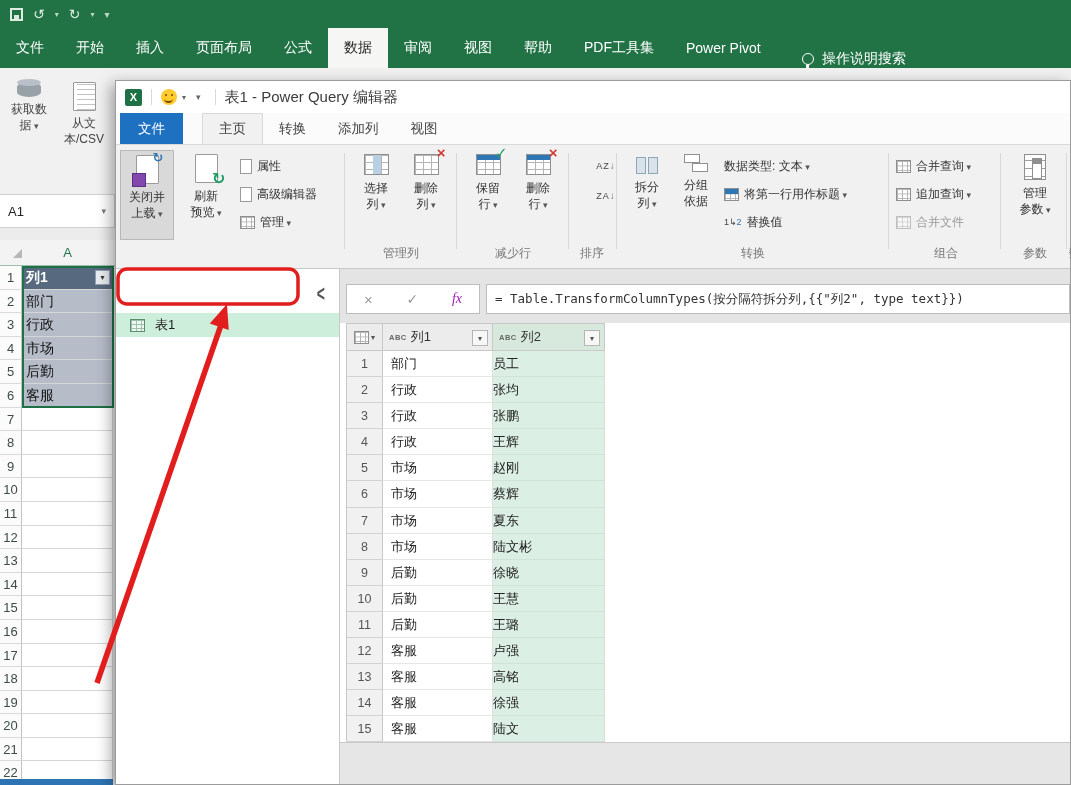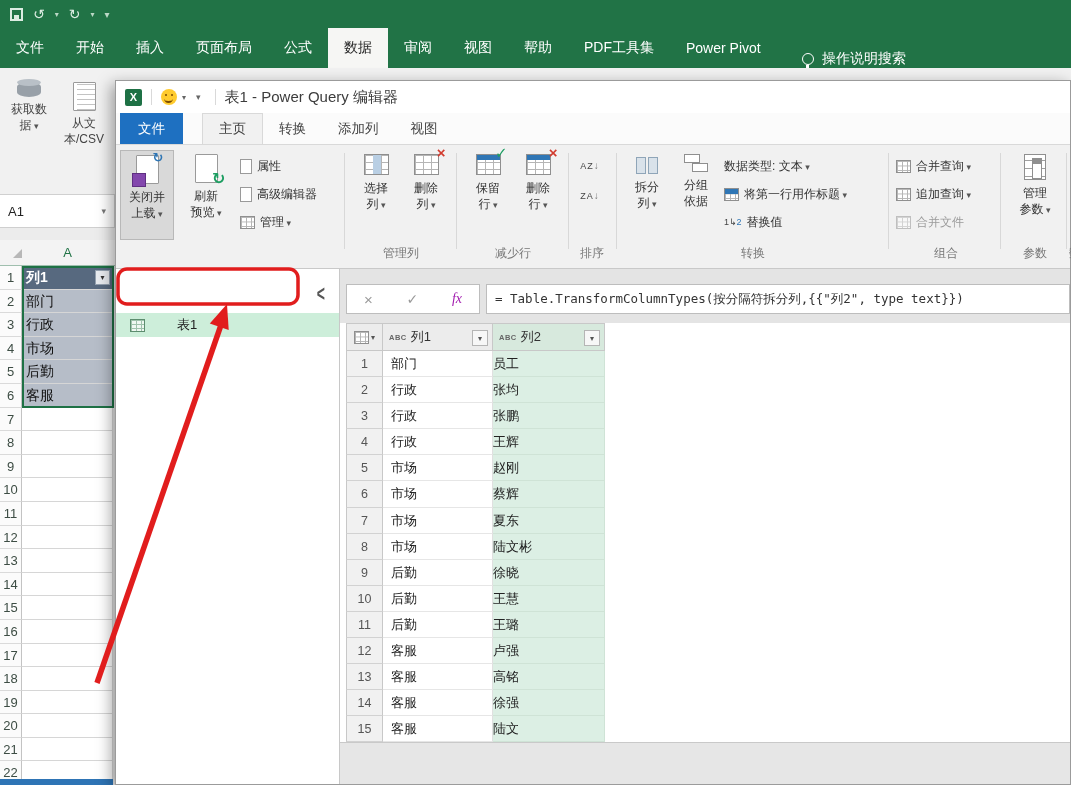--- a/index.html
+++ b/index.html
@@ -83,21 +83,21 @@
   .mini-pg { display:inline-block; width:12px; height:15px; background:#fff; border:1px solid #9a9a9a; position:relative; }
   .grid { display:inline-block; background-color:#fff; border:1px solid #8f8f8f;
           background-image:linear-gradient(#b5b5b5 1px, transparent 1px), linear-gradient(90deg,#b5b5b5 1px, transparent 1px);
           background-size:8px 7px; position:relative; }
   .grid.g24 { width:25px; height:21px; }
   .grid.g14 { width:15px; height:13px; background-size:5px 4.5px; }
   .grid.hl::before { content:""; position:absolute; left:0; top:0; right:0; height:5px; background:#2f76b5; }
   .grid.colmid::before { content:""; position:absolute; left:8px; top:0; width:8px; bottom:0; background:#b9cfe4; }
   .ovl { position:absolute; right:-8px; top:-10px; font-size:15px; font-weight:bold; }
   .ovl.ok { color:#1e9e62; } .ovl.no { color:#d23b2e; }
-  .sortbtn { width:28px; height:22px; font-size:9px; line-height:10px; color:#444; display:flex; align-items:center; justify-content:center; letter-spacing:1px; }
+  .sortbtn { width:28px; height:22px; font-size:9px; line-height:10px; color:#444; display:flex; align-items:center; justify-content:center; letter-spacing:1px;margin-left:16px; }
   .sortbtn::after { content:"↓"; font-size:10px; color:#777; }
   .splitcol { display:inline-block; width:22px; height:20px; position:relative; }
   .splitcol::before, .splitcol::after { content:""; position:absolute; top:3px; bottom:0; width:8px; background:#d9e2ea; border:1px solid #8fa5b8; }
   .splitcol::before { left:0; } .splitcol::after { right:0; }
   .grpico { display:inline-block; width:24px; height:18px; position:relative; }
   .grpico::before, .grpico::after { content:""; position:absolute; width:14px; height:7px; background:#fff; border:1px solid #8f8f8f; }
   .grpico::before { left:0; top:0; } .grpico::after { right:0; bottom:0; }
   .repl { font-size:9px; color:#444; display:inline-flex; align-items:flex-end; }
   .repl .r2 { color:#2f76b5; }
   .ic-params { display:inline-block; width:22px; height:26px; border:1px solid #8f8f8f; background:#fff;
@@ -106,21 +106,21 @@
                       background-image:linear-gradient(#fff 0 0); border:1px solid #8f8f8f;
                       background-color:#fff; box-shadow:0 6px 0 -1px #8f8f8f inset; }
 
   
   #pq-content { position:absolute; left:224px; top:188px; right:0; bottom:0; background:#fff; }
   #pq-band { position:absolute; left:224px; top:188px; right:0; height:54px; background:#e4e4e4; }
   #pq-belowtable { position:absolute; left:224px; top:661px; right:0; bottom:0; background:#e6e6e6; border-top:1px solid #c9c9c9; }
 
   #pq-queries { position:absolute; left:0; top:188px; width:224px; bottom:0; background:#fff; border-right:1px solid #c8c8c8; }
   .collapse { position:absolute; right:14px; top:16px; font-size:14px; color:#555; font-weight:bold; transform:scaleY(1.6); }
-  .qitem { position:absolute; left:0; top:44px; width:100%; height:24px; background:#cdeeda; display:flex; align-items:center; font-size:13px; color:#222;gap:22px; }
+  .qitem { position:absolute; left:0; top:44px; width:100%; height:24px; background:#cdeeda; display:flex; align-items:center; font-size:13px; color:#222; }
   .qico { width:15px; height:13px; margin:0 10px 0 14px; border:1px solid #5d8d6f; background-color:#eef7f1;
           background-image:linear-gradient(#9fc2ac 1px, transparent 1px), linear-gradient(90deg,#9fc2ac 1px, transparent 1px); background-size:5px 4px; }
 
   #pq-fxbox { position:absolute; left:230px; top:203px; width:134px; height:30px; background:#fff; border:1px solid #bdbdbd; display:flex; align-items:center; justify-content:space-around; color:#9a9a9a; }
   #pq-fxbox .fx { font-style:italic; font-family:"Liberation Serif",serif; font-size:14px; color:#a21caf; }
   #pq-fxbox .xg { font-size:15px; } #pq-fxbox .cg { font-size:14px; }
   #pq-formula { position:absolute; left:370px; top:203px; width:584px; height:30px; background:#fff; border:1px solid #bdbdbd; font-family:"DejaVu Sans Mono","Liberation Mono",monospace; font-size:12.5px; color:#333; line-height:28px; padding-left:8px; white-space:nowrap; overflow:hidden; }
 
   
   #pq-table { position:absolute; left:230px; top:242px; width:374px; }

